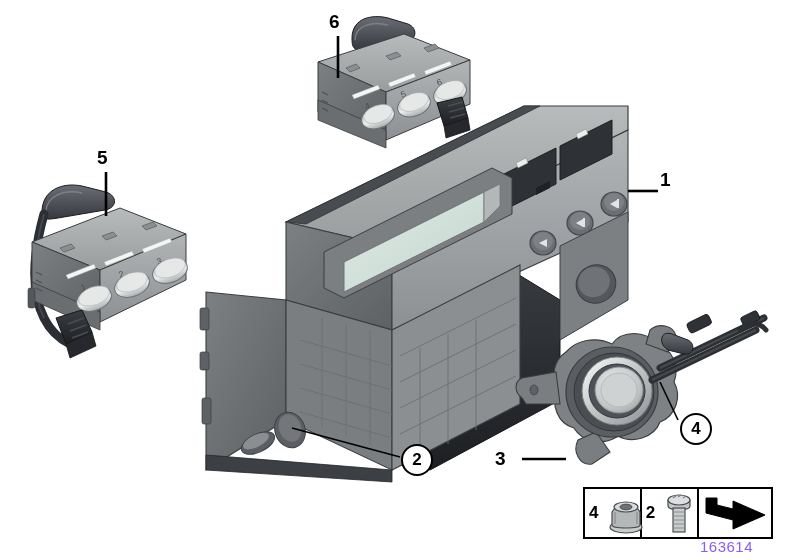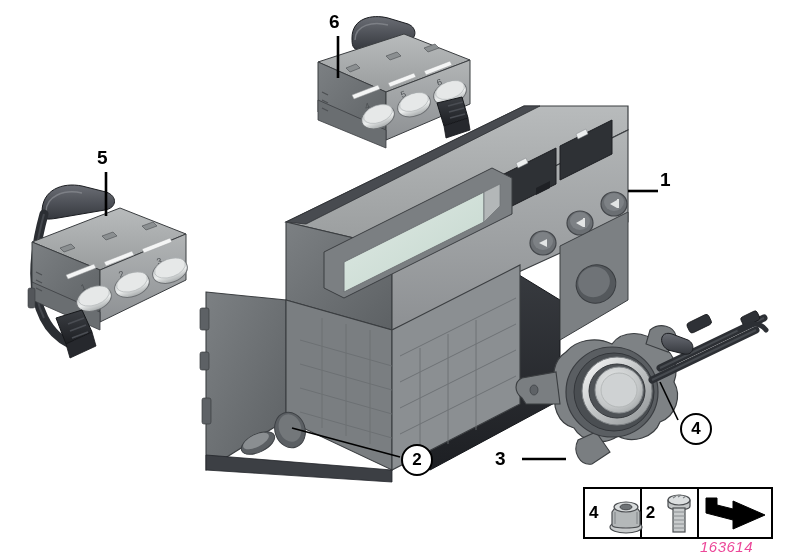--- a/index.html
+++ b/index.html
@@ -12,22 +12,22 @@
   .callout-circle{position:absolute;width:28px;height:28px;border-radius:50%;
       border:2.5px solid #000;background:#fff;display:flex;align-items:center;
       justify-content:center;font-size:17px;font-weight:bold;color:#000;}
 
   .legend{position:absolute;left:583px;top:487px;width:190px;height:52px;
       border:2px solid #000;background:#fff;display:flex;box-sizing:border-box;}
   .legend-cell{flex:1;border-right:2px solid #000;position:relative;
       display:flex;align-items:center;justify-content:flex-start;padding-left:4px;}
   .legend-cell:last-child{border-right:none;flex:1.35;}
   .legend-qty{font-size:17px;font-weight:bold;color:#000;}
-  .diag-no{position:absolute;left:700px;top:538px;font-size:15px;color:#ec4899;
-      letter-spacing:.5px;font-style:italic;}
+  .diag-no{position:absolute;left:700px;top:538px;font-size:15px;color:#8b5cf6;
+      letter-spacing:.5px;}
 
   svg{position:absolute;left:0;top:0;}
 </style>
 </head>
 <body>
 
 <div id="stage">
 
 <svg width="800" height="560" viewBox="0 0 800 560">
   <defs>

